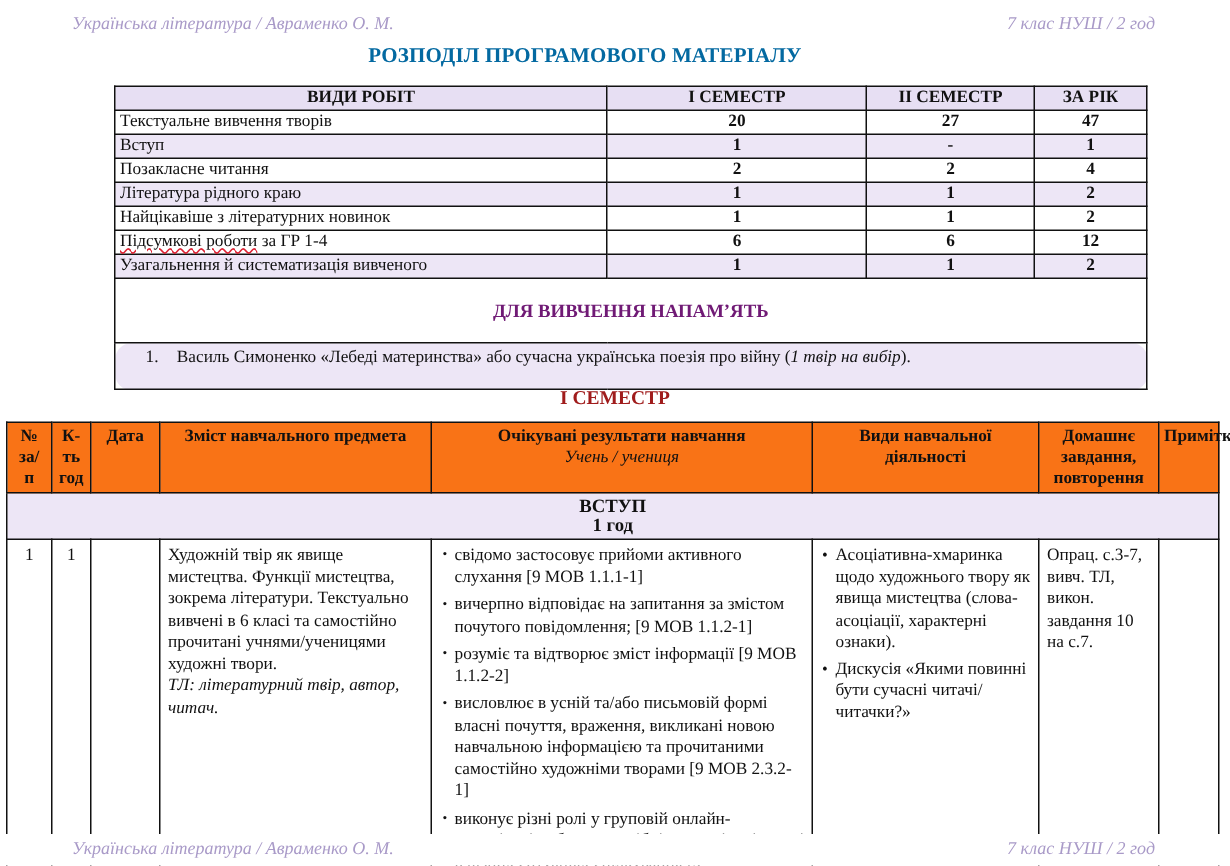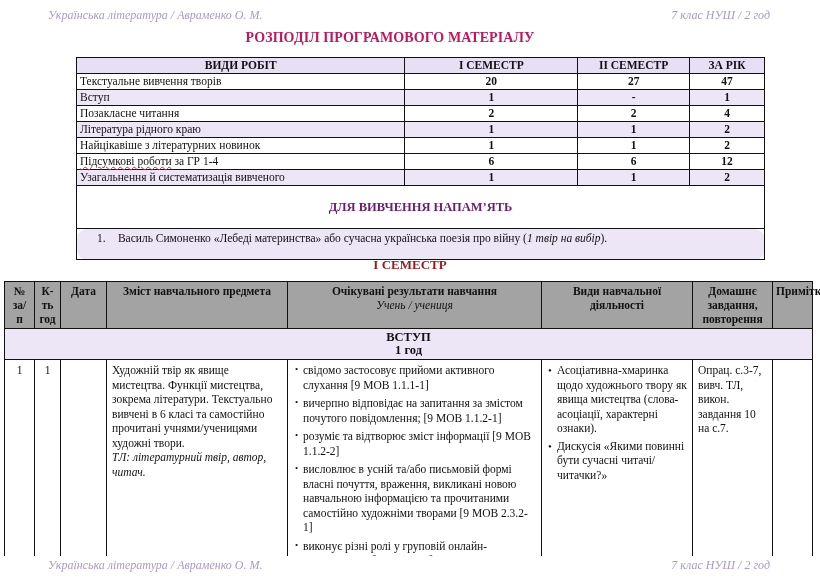--- a/index.html
+++ b/index.html
@@ -3,35 +3,35 @@
 <meta charset="utf-8">
 <style>
   html, body { margin: 0; padding: 0; background: #ffffff; }
   body { width: 820px; height: 577px; position: relative; overflow: hidden;
          font-family: "Liberation Serif", "DejaVu Serif", serif; color: #111; }
   .runhead { position: absolute; left: 0; width: 820px; height: 18px;
              font-style: italic; font-size: 12px; color: #a99ac8; }
   .runhead .l { position: absolute; left: 48px; top: 2px; }
   .runhead .r { position: absolute; right: 50px; top: 2px; }
   .title { position: absolute; top: 30px; left: 0; width: 780px; text-align: center;
-           color: #be185d; font-weight: bold; font-size: 14px; letter-spacing: 0.1px; }
+           color: #0369a1; font-weight: bold; font-size: 14px; letter-spacing: 0.1px; }
   table { border-collapse: collapse; position: absolute; }
   table.dist { left: 76px; top: 57px; width: 689px; font-size: 11.5px; }
   table.dist td, table.dist th { border: 1px solid #111; padding: 1px 3px; height: 13px; line-height: 13px; }
   table.dist th { background: #e7dff3; font-weight: bold; text-align: center; }
   table.dist tr.alt td { background: #ede6f6; }
   table.dist td.num { text-align: center; font-weight: bold; }
   table.dist td.memo-head { height: 40px; text-align: center; color: #701a75; font-weight: bold; font-size: 12.5px; background: #fff; }
   table.dist td.memo-body { height: 26px; background: #ede6f6; vertical-align: top; padding: 2px 6px; font-size: 11.5px; line-height: 14px; border-radius: 10px; }
   .wavy { text-decoration: underline wavy #d23; text-decoration-thickness: 1px; }
   .sem-title { position: absolute; top: 257px; left: 0; width: 820px; text-align: center;
                color: #a01c1c; font-weight: bold; font-size: 13px; }
   table.plan { left: 4px; top: 281px; width: 808px; font-size: 11.5px; table-layout: fixed; }
   table.plan td, table.plan th { border: 1px solid #111; vertical-align: top; }
-  table.plan th { background: #a3a3a3; font-weight: bold; text-align: center; padding: 2px 3px; line-height: 14px; height: 37px; }
+  table.plan th { background: #f97316; font-weight: bold; text-align: center; padding: 2px 3px; line-height: 14px; height: 37px; }
   table.plan th .sub { display: block; font-weight: normal; font-style: italic; }
   table.plan tr.section td { background: #ede6f6; text-align: center; font-weight: bold; font-size: 12.5px; line-height: 13px; padding: 2px 0; height: 24px; }
   table.plan tr.data td { padding: 3px 5px; line-height: 14.5px; height: 196px; }
   table.plan td.c { text-align: center; padding: 3px 2px; }
   ul.res { margin: 0; padding: 0; list-style: none; }
   ul.res li { position: relative; padding-left: 8px; margin-bottom: 4px; font-size: 11.5px; line-height: 14.5px; }
   ul.res li::before { content: "•"; position: absolute; left: 0; top: -1px; font-size: 9px; }
   ul.act li { padding-left: 9px; margin-bottom: 3px; }
   ul.act li::before { font-size: 11px; top: 0; }
   .it { font-style: italic; }

